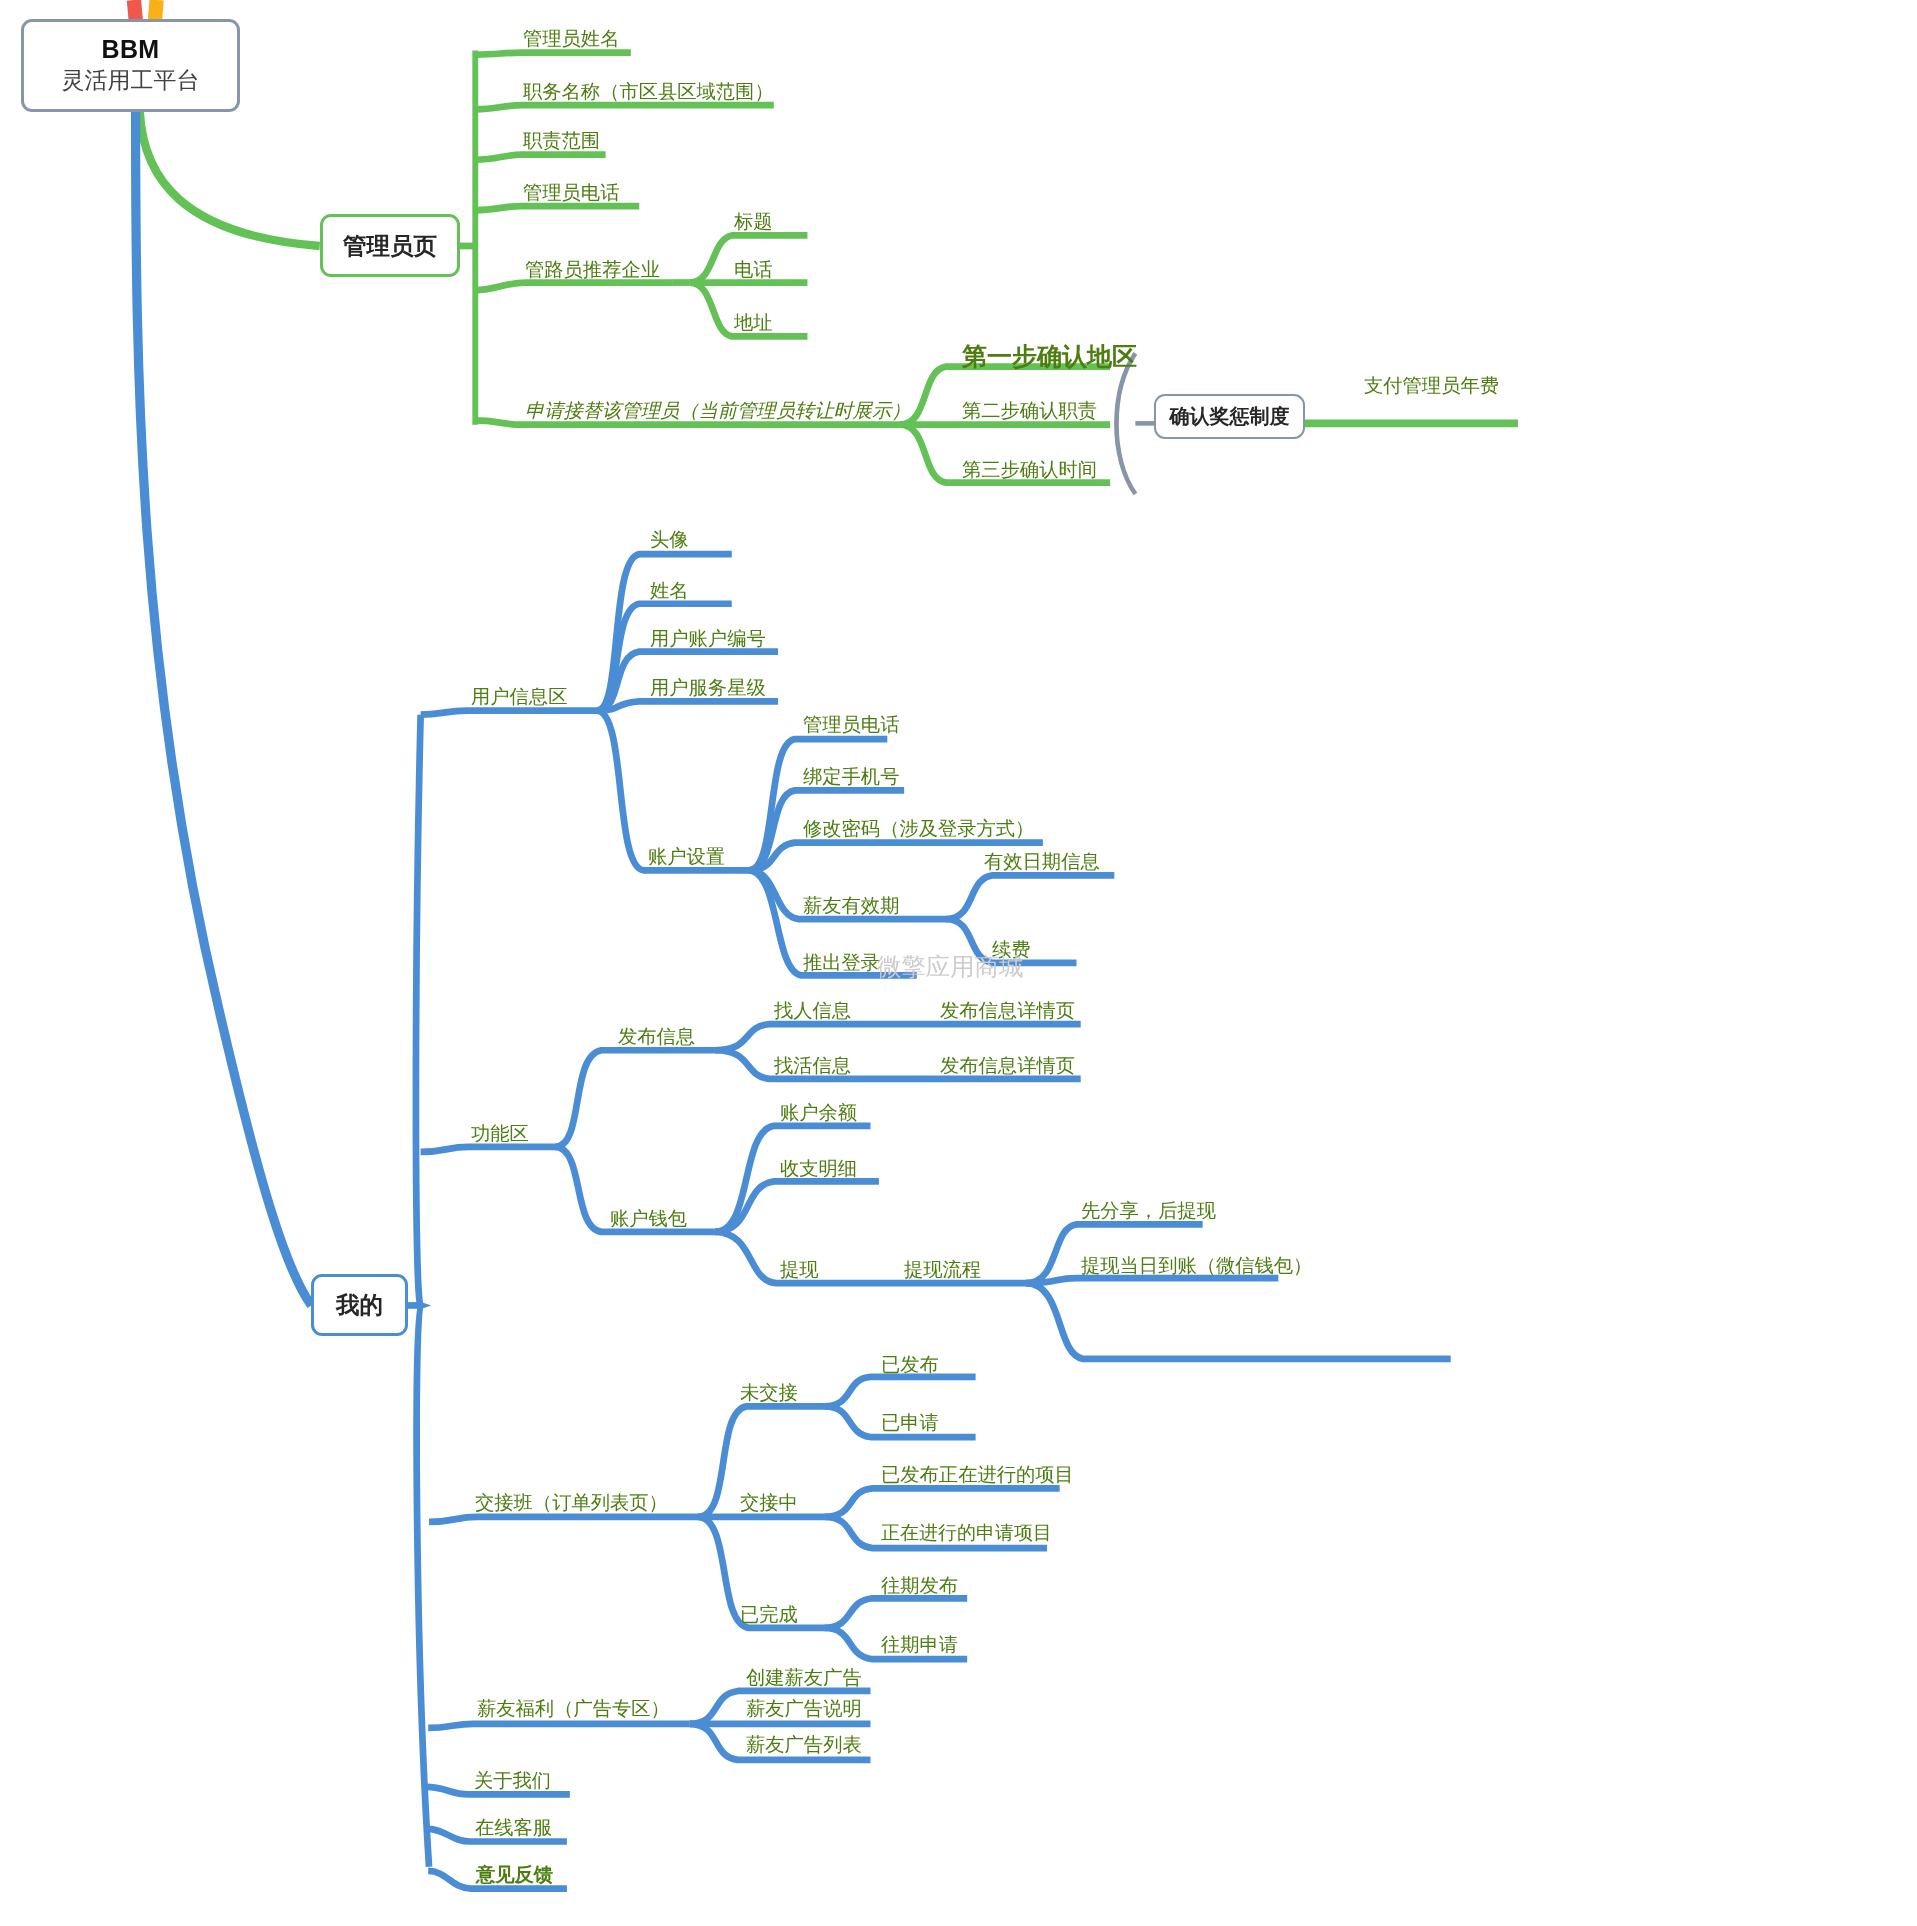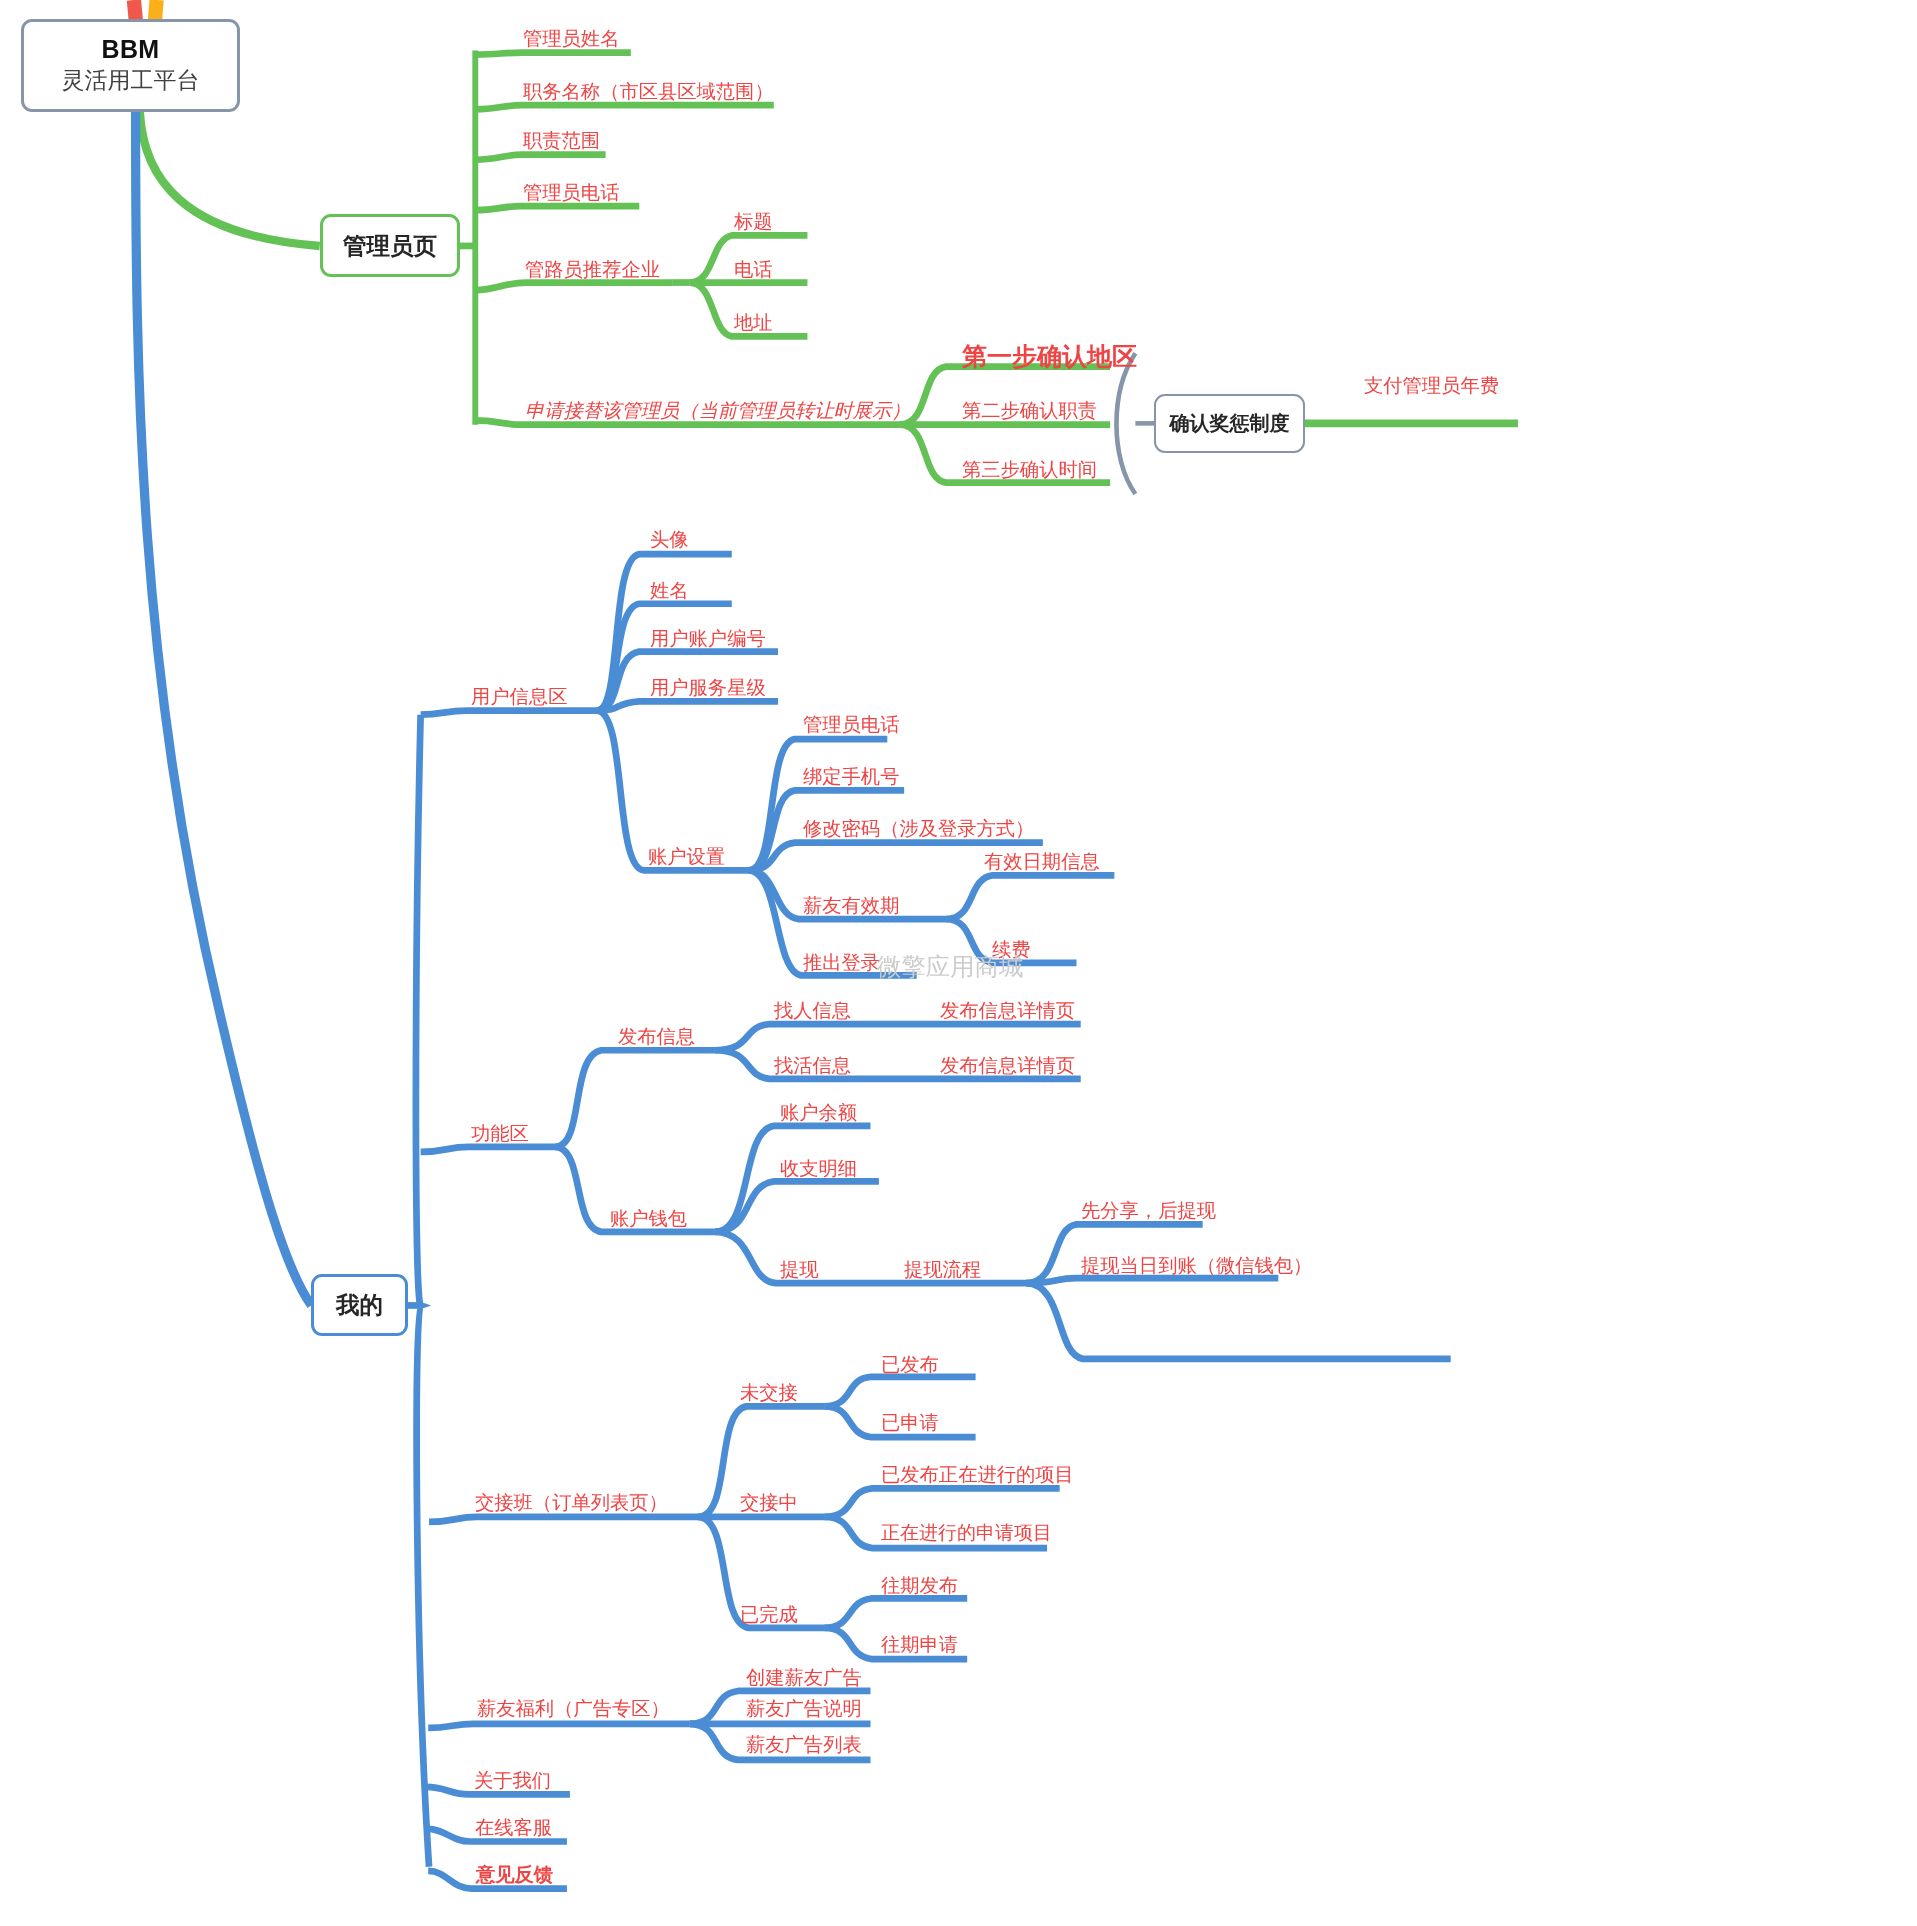--- a/index.html
+++ b/index.html
@@ -8,21 +8,21 @@
   #wires{position:absolute;left:0;top:0;width:1918px;height:1926px;}
   .node{position:absolute;white-space:nowrap;color:#262626;font-weight:700;}
   
   .boxed{border-radius:11px;background:#fff;display:flex;align-items:center;justify-content:center;box-sizing:border-box;}
   .box-root{border:3.8px solid #8795a9;}
   .box-green{border:3.8px solid #63c156;}
   .box-blue{border:3.8px solid #4a8dd4;}
   .box-grey{border:2.9px solid #8795a9;}
   .root-l1{font-size:25px;font-weight:700;letter-spacing:0.4px;color:#111;}
   .root-l2{font-size:23px;font-weight:400;color:#404040;}
-  .lbl{font-weight:400;color:#ef4444;}
+  .lbl{font-weight:400;color:#4d7c0f;}
   .wm{position:absolute;color:#cccccc;font-weight:400;font-size:24.4px;white-space:nowrap;}
   .orange{color:#e8862a;}
   .multi{white-space:normal;line-height:1.22;}
 </style>
 </head>
 <body>
 
 <div id="canvas">
 
   <svg id="wires" viewBox="0 0 4561 4581" xmlns="http://www.w3.org/2000/svg">
@@ -162,21 +162,21 @@
   <div class="node lbl" style="left:525px;top:397px;font-size:19.3px;font-style:italic;">
     <span>申请接替该管理员（当前管理员转让时展示）</span></div>
 
   <div class="node lbl" style="left:962px;top:340px;font-size:25px;font-weight:bold;">
     <span>第一步确认地区</span></div>
   <div class="node lbl" style="left:962px;top:397px;font-size:19.3px;">
     <span>第二步确认职责</span></div>
   <div class="node lbl" style="left:962px;top:456px;font-size:19.3px;">
     <span>第三步确认时间</span></div>
 
-  <div class="node boxed box-grey" style="left:1154px;top:394px;width:151px;height:59px;font-size:20px;">
+  <div class="node boxed box-grey" style="left:1154px;top:394px;width:151px;height:45px;font-size:20px;">
     <span>确认奖惩制度</span>
   </div>
 
   <div class="node lbl" style="left:1364px;top:372px;font-size:19.3px;">
     <span>支付管理员年费</span></div>
 
   <div class="node boxed box-blue" style="left:311px;top:1274px;width:97px;height:62px;font-size:23.5px;">
     <span>我的</span>
   </div>
 

